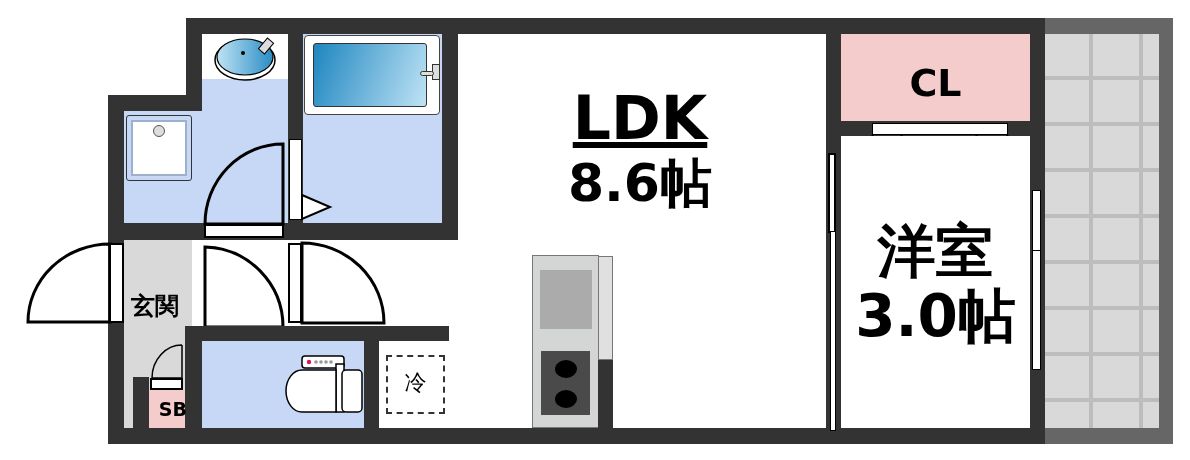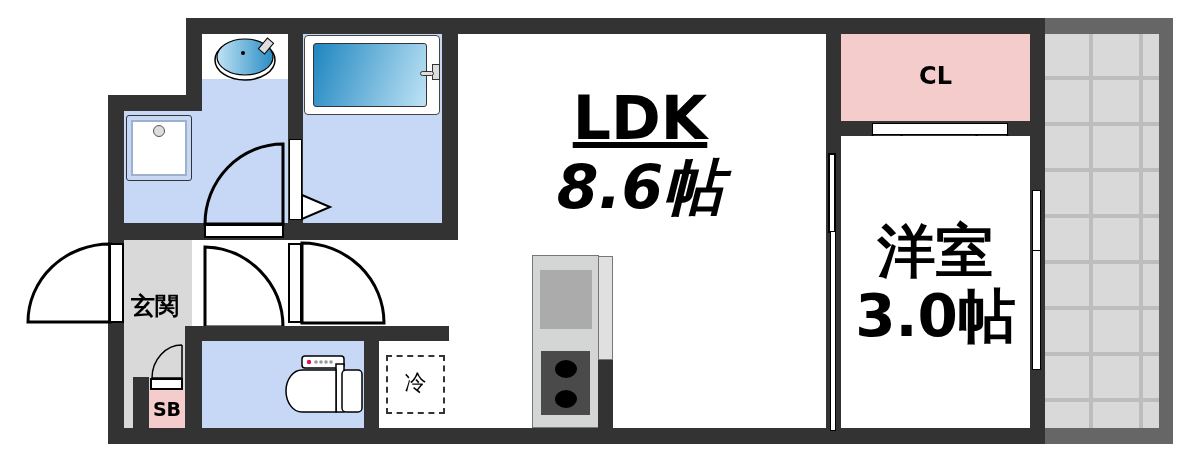--- a/index.html
+++ b/index.html
@@ -98,21 +98,21 @@
   <path d="M0,0 A82,80 0 0 1 82,80 L0,80 Z" fill="none" stroke="#000" stroke-width="3"></path>
 </svg>
 
 <div class="abs wall" style="left:133px;top:377px;width:16px;height:51px;"></div>
 <div class="abs wall" style="left:185px;top:326px;width:17px;height:102px;"></div>
 <div class="abs pink" style="left:149px;top:390px;width:36px;height:38px;"></div>
 <div class="abs door-leaf" style="left:150px;top:378px;width:33px;height:12px;border-width:2px;"></div>
 <svg style="left:150px;top:344px;" width="34" height="36">
   <path d="M32,1 L32,34 L2,34 A30,33 0 0 1 32,1" fill="none" stroke="#000" stroke-width="1.5"></path>
 </svg>
-<div class="abs label" style="left:147px;top:400px;width:40px;font-size:19px;">SB</div>
+<div class="abs label" style="left:147px;top:400px;width:40px;font-size:19px;text-align:right;">SB</div>
 
 <div class="abs wall" style="left:185px;top:326px;width:264px;height:15px;"></div>
 <div class="abs blue" style="left:202px;top:341px;width:162px;height:87px;"></div>
 <div class="abs wall" style="left:364px;top:326px;width:15px;height:102px;"></div>
 <svg style="left:284px;top:354px;" width="80" height="62">
   <rect x="18" y="2" width="42" height="12" rx="3" fill="#fff" stroke="#000" stroke-width="1.5"></rect>
   <circle cx="25" cy="8" r="2.2" fill="#e0115f"></circle>
   <circle cx="32" cy="8" r="1.8" fill="#999"></circle>
     <circle cx="37" cy="8" r="1.8" fill="#999"></circle>
     <circle cx="42" cy="8" r="1.8" fill="#999"></circle>
@@ -120,34 +120,34 @@
   <rect x="52" y="10" width="8" height="48" fill="#fff" stroke="#000" stroke-width="1.5"></rect>
   <path d="M52,16 L18,16 A16,21 0 0 0 18,58 L52,58 Z" fill="#fff" stroke="#000" stroke-width="1.5"></path>
   <rect x="58" y="16" width="20" height="42" rx="4" fill="#fff" stroke="#000" stroke-width="1.5"></rect>
 </svg>
 
 <div class="abs" style="left:386px;top:355px;width:59px;height:59px;border:2px dashed #333;"></div>
 <div class="abs label" style="left:386px;top:372px;width:59px;font-size:22px;font-weight:normal;">冷</div>
 
 <div class="abs" style="left:458px;top:34px;width:368px;height:394px;"></div>
 <div class="abs label" style="left:520px;top:88px;width:240px;font-size:60px;text-decoration:underline;">LDK</div>
-<div class="abs label" style="left:520px;top:157px;width:240px;font-size:60px;font-style:italic;">8.6帖</div>
+<div class="abs label" style="left:520px;top:157px;width:240px;font-size:52px;">8.6帖</div>
 
 <div class="abs" style="left:532px;top:255px;width:67px;height:173px;background:#d4d6d6;border:1.5px solid #777;"></div>
 <div class="abs" style="left:540px;top:270px;width:52px;height:59px;background:#ababab;"></div>
 <div class="abs" style="left:541px;top:351px;width:49px;height:64px;background:#4a4a4a;">
   <div class="abs" style="left:14px;top:9px;width:22px;height:18px;border-radius:50%;background:#000;"></div>
   <div class="abs" style="left:14px;top:39px;width:22px;height:18px;border-radius:50%;background:#000;"></div>
 </div>
 <div class="abs" style="left:598px;top:256px;width:15px;height:104px;background:#e0e0e0;border:1px solid #777;"></div>
 <div class="abs wall" style="left:598px;top:360px;width:15px;height:68px;"></div>
 
 <div class="abs wall" style="left:826px;top:18px;width:15px;height:426px;"></div>
 <div class="abs pink" style="left:841px;top:34px;width:189px;height:87px;"></div>
-<div class="abs label" style="left:841px;top:64px;width:189px;font-size:24px;">CL</div>
+<div class="abs label" style="left:841px;top:64px;width:189px;font-size:38px;">CL</div>
 <div class="abs wall" style="left:826px;top:121px;width:219px;height:15px;"></div>
 <div class="abs door-leaf" style="left:872px;top:123px;width:136px;height:12px;border-width:1.5px;"></div>
 <svg style="left:872px;top:135px;" width="140" height="28">
   <polyline points="0,0 14,22 30,0" fill="none" stroke="#000" stroke-width="2"></polyline>
   <polyline points="104,0 120,22 136,0" fill="none" stroke="#000" stroke-width="2"></polyline>
 </svg>
 <div class="abs" style="left:841px;top:136px;width:189px;height:292px;background:#fff;"></div>
 <div class="abs label" style="left:841px;top:222px;width:189px;font-size:58px;">洋室</div>
 <div class="abs label" style="left:841px;top:287px;width:189px;font-size:58px;">3.0帖</div>
 

